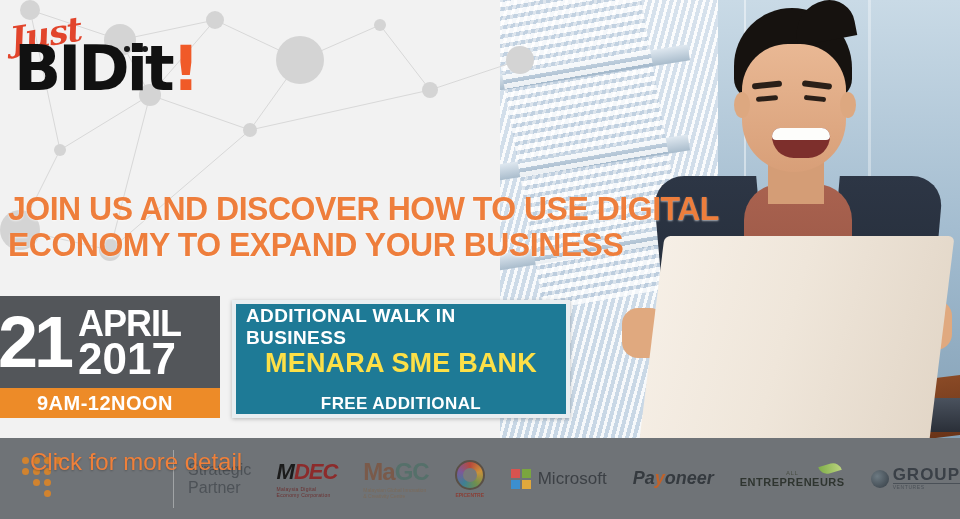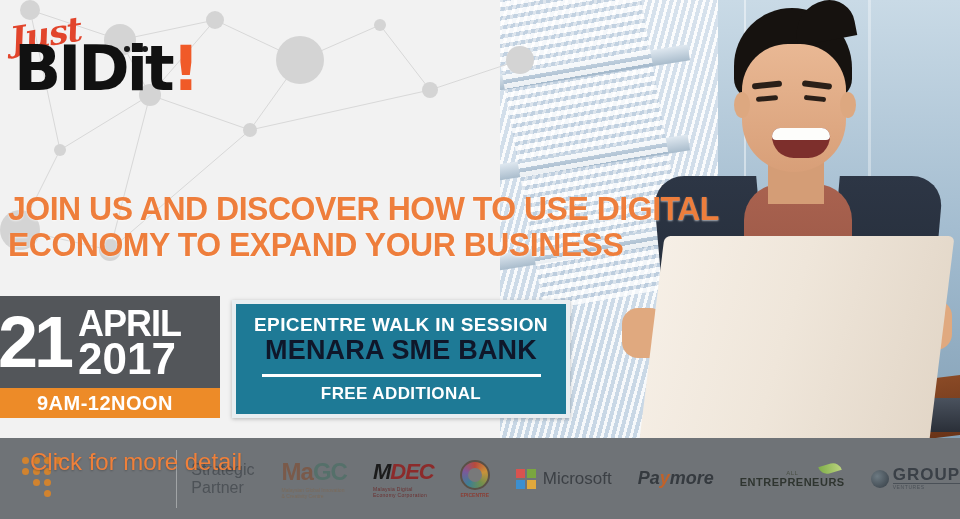--- a/index.html
+++ b/index.html
@@ -168,21 +168,21 @@
 
   
   .info-box{
     position:absolute; left:232px; top:300px; width:338px; height:118px;
     background:#1e7a96; border:4px solid #e8eef1;
     padding:6px 10px;
     display:flex; flex-direction:column; align-items:center; justify-content:center;
     box-shadow:0 1px 4px rgba(0,0,0,.25);
   }
   .info-l1{ color:#fff; font-weight:bold; font-size:19px; letter-spacing:.4px; }
-  .info-l2{ color:#0f172a; font-weight:bold; font-size:27px; letter-spacing:.2px; margin-top:-1px; }
+  .info-l2{ color:#fde047; font-weight:bold; font-size:27px; letter-spacing:.2px; margin-top:-1px; }
   .info-rule{ width:90%; height:3px; background:#fff; margin:8px 0 7px; }
   .info-l3{ color:#fff; font-weight:bold; font-size:17px; letter-spacing:.4px; }
 
   
   .footer{
     position:absolute; left:0; top:438px; width:960px; height:81px;
     background:#6f7377;
     display:flex; align-items:center;
   }
   .sme-logo{ position:relative; width:190px; height:81px; display:flex; align-items:center; padding-left:22px;}
@@ -314,21 +314,21 @@
   <div class="date-block">
     <div class="date-day">21</div>
     <div class="date-rest">
       <div class="date-month">APRIL</div>
       <div class="date-year">2017</div>
     </div>
   </div>
   <div class="time-bar">9AM-12NOON</div>
 
   <div class="info-box">
-    <div class="info-l1">EPICENTRE WALK IN SESSION</div>
+    <div class="info-l1">ADDITIONAL WALK IN BUSINESS</div>
     <div class="info-l2">MENARA SME BANK</div>
     <div class="info-rule"></div>
     <div class="info-l3">FREE ADDITIONAL</div>
   </div>
 
   <div class="footer">
 
     <div class="sme-logo">
       <div class="sme-dots">
         <i style="left:0;top:2px"></i>
@@ -344,31 +344,31 @@
       </div>
     </div>
 
     <div class="divider"></div>
 
     <div class="strategic">Strategic Partner</div>
 
     <div class="partners">
 
       <div class="plogo">
+        <div class="mdec">
+          <span class="m">M</span><span class="dec">DEC</span>
+        </div>
+        <div class="mdec-sub">Malaysia Digital Economy Corporation</div>
+      </div>
+
+      <div class="plogo">
         <div class="magc">
           <span>Ma</span><span class="g">GC</span>
         </div>
         <div class="magc-sub">Malaysian Global Innovation &amp; Creativity Centre</div>
-      </div>
-
-      <div class="plogo">
-        <div class="mdec">
-          <span class="m">M</span><span class="dec">DEC</span>
-        </div>
-        <div class="mdec-sub">Malaysia Digital Economy Corporation</div>
       </div>
 
       <div class="plogo">
         <div class="circlogo"></div>
         <div class="circ-sub">EPICENTRE</div>
       </div>
 
       <div class="plogo">
         <div class="ms-row">
           <div class="mssquares">
@@ -376,21 +376,21 @@
               <i></i>
               <i></i>
               <i></i>
             </div>
           <div class="ms-word">Microsoft</div>
         </div>
       </div>
 
       <div class="plogo">
         <div class="payoneer">
-          <span>Pa</span><span class="y">y</span><span>more</span>
+          <span>Pa</span><span class="y">y</span><span>oneer</span>
         </div>
       </div>
 
       <div class="plogo entre">
         <div class="leaf"></div>
         <span class="small">ALL</span>
         <span class="big">ENTREPRENEURS</span>
       </div>
 
       <div class="plogo">

